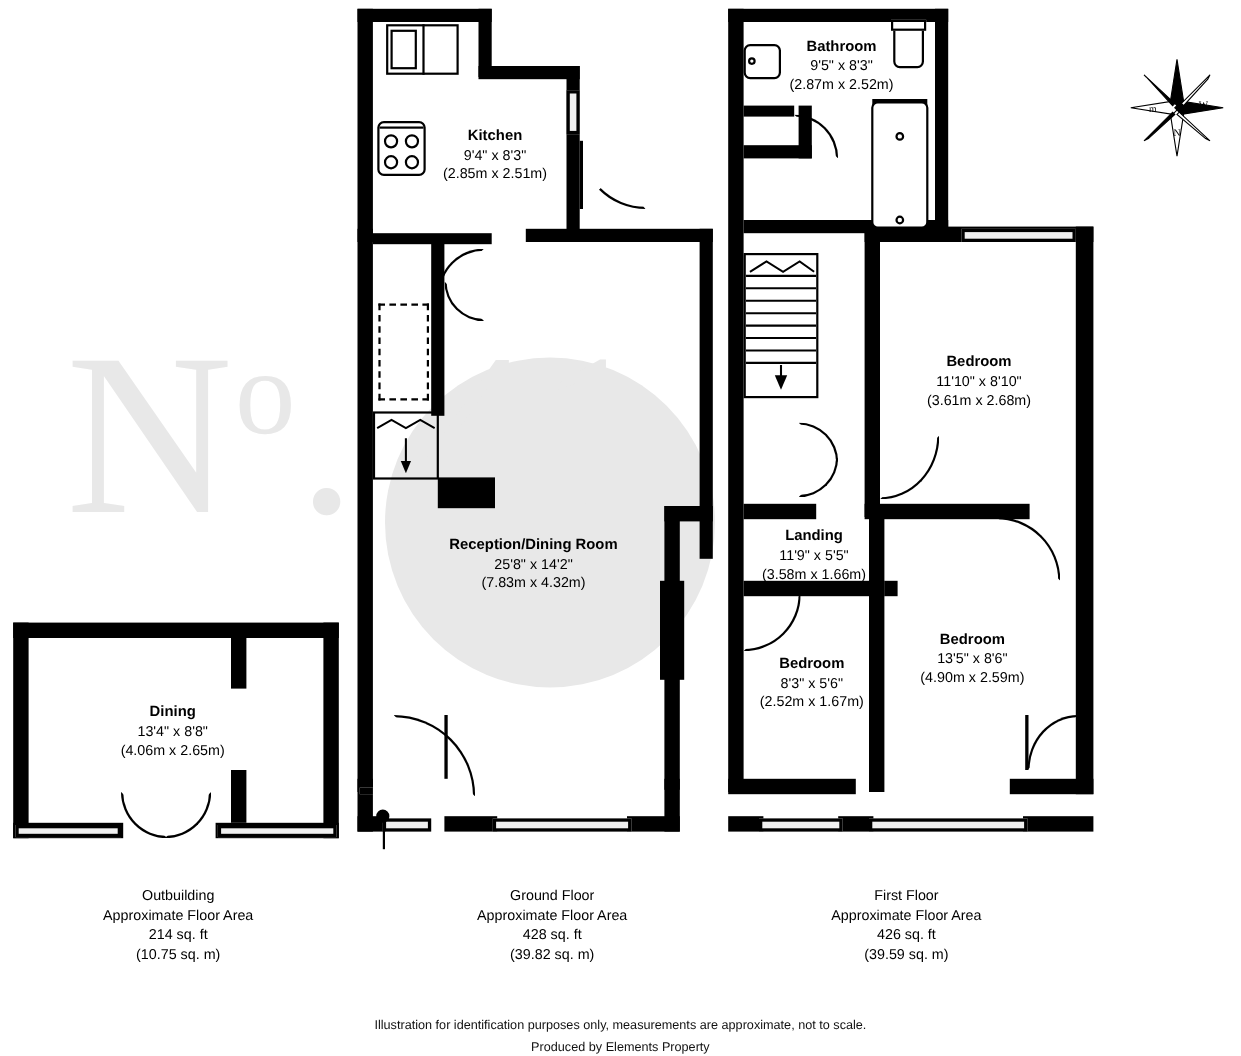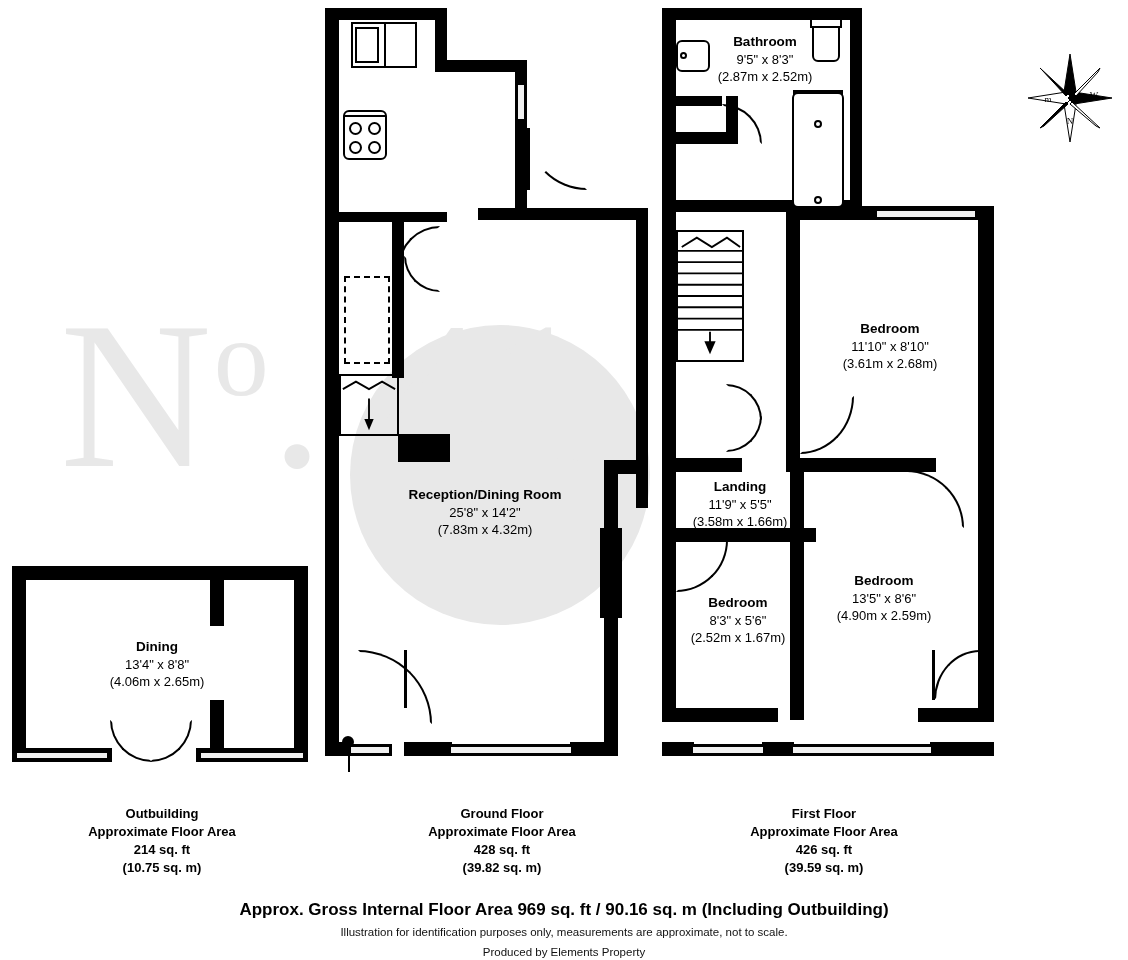--- a/index.html
+++ b/index.html
@@ -80,21 +80,21 @@
 
   
   .compass { position: absolute; left: 1026px; top: 52px; width: 88px; height: 92px; }
 
   
   .footer-block {
     position: absolute;
     text-align: center;
     font-size: 13px;
     line-height: 1.38;
-    font-weight: bold;
+    font-weight: normal;
   }
   .porch-box {
     position: absolute;
     border: 1px solid #000;
     background: #fff;
     text-align: center;
     font-size: 12.5px;
     line-height: 1.3;
     padding: 3px 6px 4px;
   }
@@ -183,20 +183,25 @@
   <div class="thinline" style="left:527px;top:128px;width:3px;height:62px;"></div>
 
   <div class="door-arc" style="left:398px;top:226px;width:42px;height:42px;border-color:#000 transparent transparent #000;border-radius:100% 0 0 0;"></div>
   <div class="door-arc" style="left:404px;top:256px;width:36px;height:36px;border-color:transparent transparent #000 #000;border-radius:0 0 0 100%;"></div>
 
   <div class="door-arc" style="left:358px;top:650px;width:74px;height:74px;border-color:#000 #000 transparent transparent;border-radius:0 100% 0 0;"></div>
   <div class="thinline" style="left:404px;top:650px;width:3px;height:58px;"></div>
   <div class="thinline" style="left:348px;top:742px;width:2px;height:30px;"></div>
   <div class="circle" style="left:342px;top:736px;width:12px;height:12px;background:#000;border-color:#000;"></div>
 
+  <div class="room" style="left:360px;top:114px;width:180px;">
+    <span class="nm">Kitchen</span>
+    <span class="dm">9'4" x 8'3"</span>
+    <span class="dm">(2.85m x 2.51m)</span>
+  </div>
   <div class="room" style="left:385px;top:486px;width:200px;">
     <span class="nm">Reception/Dining Room</span>
     <span class="dm">25'8" x 14'2"</span>
     <span class="dm">(7.83m x 4.32m)</span>
   </div>
 
   <div class="blk" style="left:12px;top:566px;width:14px;height:196px;"></div>
   <div class="blk" style="left:12px;top:566px;width:296px;height:14px;"></div>
   <div class="blk" style="left:294px;top:566px;width:14px;height:196px;"></div>
   <div class="blk" style="left:12px;top:748px;width:100px;height:14px;"></div>
@@ -332,17 +337,16 @@
     <div>428 sq. ft</div>
     <div>(39.82 sq. m)</div>
   </div>
   <div class="footer-block" style="left:710px;top:805px;width:228px;">
     <div>First Floor</div>
     <div>Approximate Floor Area</div>
     <div>426 sq. ft</div>
     <div>(39.59 sq. m)</div>
   </div>
 
-  <div class="gross" style="left:0;top:900px;">Approx. Gross Internal Floor Area 969 sq. ft / 90.16 sq. m (Including Outbuilding)</div>
   <div class="disclaimer" style="left:0;top:926px;">Illustration for identification purposes only, measurements are approximate, not to scale.</div>
   <div class="produced" style="left:0;top:946px;">Produced by Elements Property</div>
 
 </div>
 
 </body></html>

